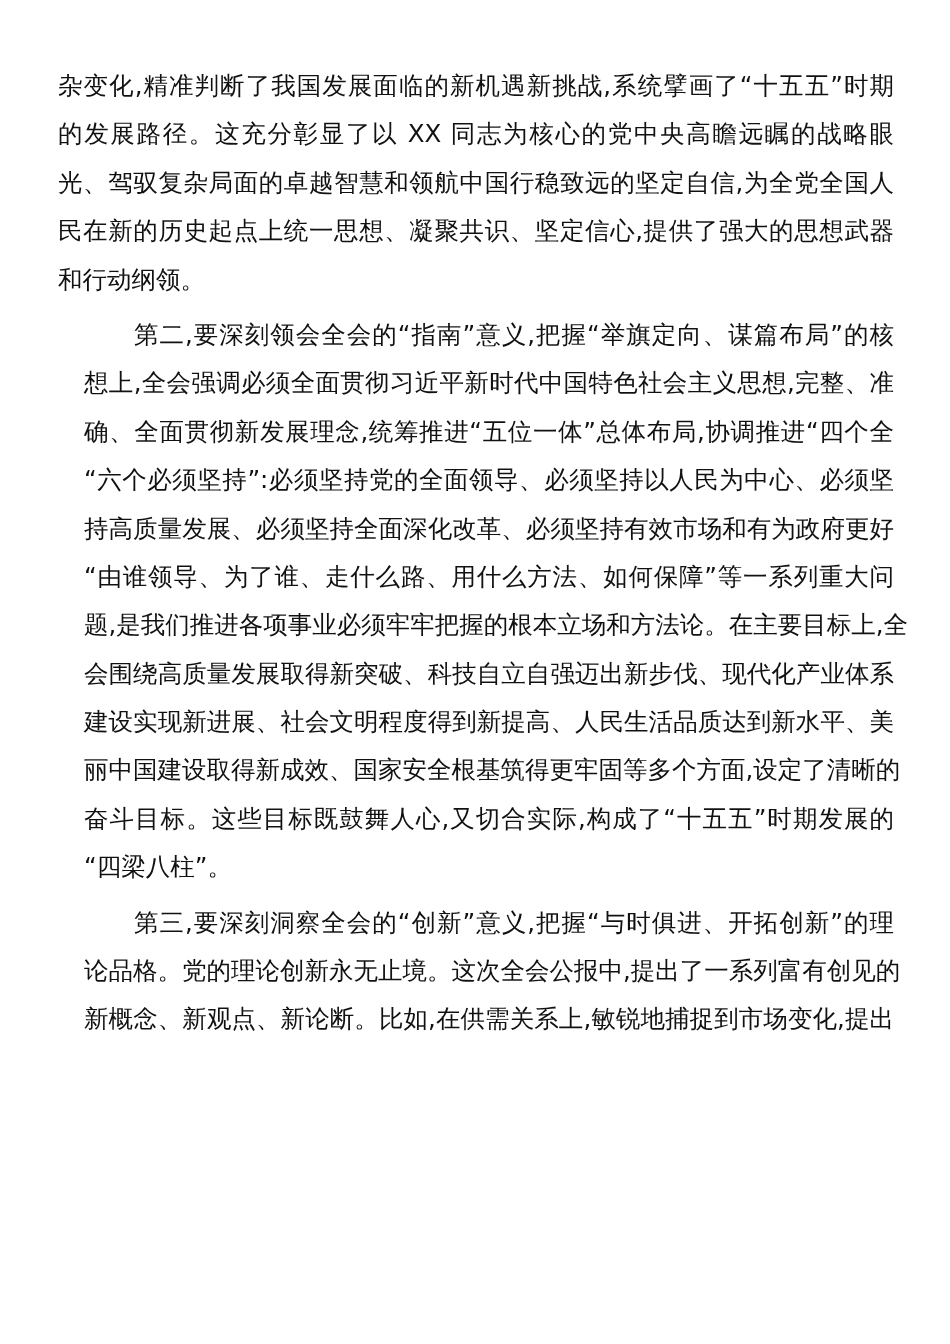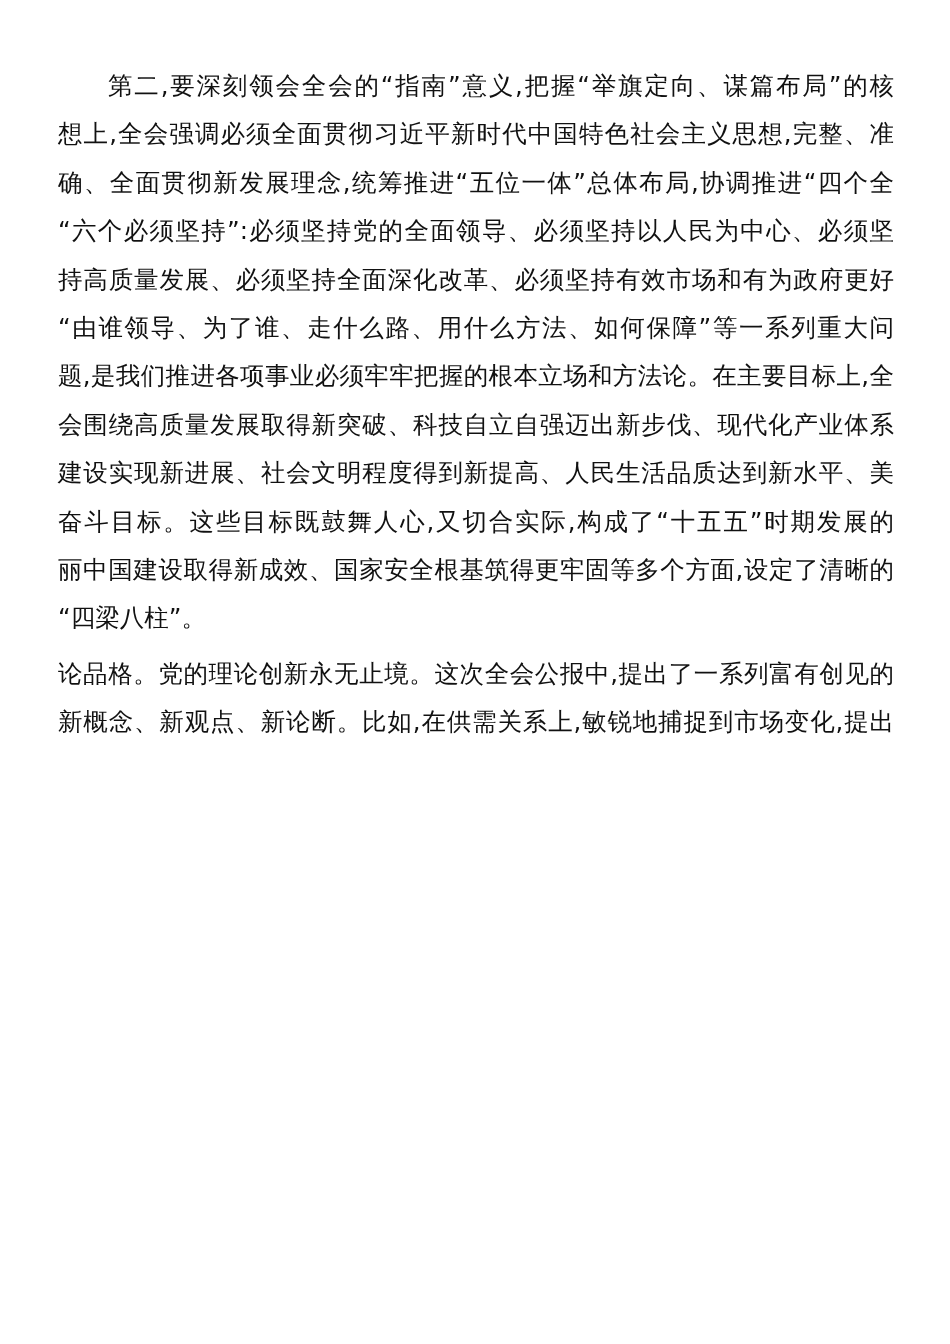--- a/index.html
+++ b/index.html
@@ -5,37 +5,45 @@
   html, body { margin: 0; padding: 0; background: #ffffff; }
   body { width: 950px; height: 1344px; overflow: hidden; position: relative;
          font-family: "DejaVu Sans", "Liberation Sans", sans-serif; color: #111111; }
   .page { position: absolute; left: 58px; top: 62px; width: 836px; }
   .para { margin: 0; }
   .line { display: block; height: 48.4px; line-height: 48.4px; font-size: 24.5px;
           white-space: nowrap; text-align: justify; text-align-last: justify;
           letter-spacing: 0; }
   .line.last { text-align-last: left; }
   .line.indent { padding-left: 50px; }
-  .para + .para { margin-top: 7px; }
+  .para + .para { margin-top: 7px; margin-left: 26px; }
 </style>
 </head>
 <body>
 
 <div class="page">
+  <div class="para">
+    <span class="line">杂变化,精准判断了我国发展面临的新机遇新挑战,系统擘画了“十五五”时期</span>
+    <span class="line">的发展路径。这充分彰显了以 XX 同志为核心的党中央高瞻远瞩的战略眼</span>
+    <span class="line">光、驾驭复杂局面的卓越智慧和领航中国行稳致远的坚定自信,为全党全国人</span>
+    <span class="line">民在新的历史起点上统一思想、凝聚共识、坚定信心,提供了强大的思想武器</span>
+    <span class="line last">和行动纲领。</span>
+  </div>
   <div class="para">
     <span class="line indent">第二,要深刻领会全会的“指南”意义,把握“举旗定向、谋篇布局”的核</span>
     <span class="line">想上,全会强调必须全面贯彻习近平新时代中国特色社会主义思想,完整、准</span>
     <span class="line">确、全面贯彻新发展理念,统筹推进“五位一体”总体布局,协调推进“四个全</span>
     <span class="line">“六个必须坚持”:必须坚持党的全面领导、必须坚持以人民为中心、必须坚</span>
     <span class="line">持高质量发展、必须坚持全面深化改革、必须坚持有效市场和有为政府更好</span>
     <span class="line">“由谁领导、为了谁、走什么路、用什么方法、如何保障”等一系列重大问</span>
     <span class="line">题,是我们推进各项事业必须牢牢把握的根本立场和方法论。在主要目标上,全</span>
     <span class="line">会围绕高质量发展取得新突破、科技自立自强迈出新步伐、现代化产业体系</span>
     <span class="line">建设实现新进展、社会文明程度得到新提高、人民生活品质达到新水平、美</span>
+    <span class="line">丽中国建设取得新成效、国家安全根基筑得更牢固等多个方面,设定了清晰的</span>
     <span class="line">奋斗目标。这些目标既鼓舞人心,又切合实际,构成了“十五五”时期发展的</span>
-    <span class="line">丽中国建设取得新成效、国家安全根基筑得更牢固等多个方面,设定了清晰的</span>
     <span class="line last">“四梁八柱”。</span>
   </div>
   <div class="para">
+    <span class="line indent">第三,要深刻洞察全会的“创新”意义,把握“与时俱进、开拓创新”的理</span>
     <span class="line">论品格。党的理论创新永无止境。这次全会公报中,提出了一系列富有创见的</span>
     <span class="line">新概念、新观点、新论断。比如,在供需关系上,敏锐地捕捉到市场变化,提出</span>
   </div>
 </div>
 
 </body></html>

